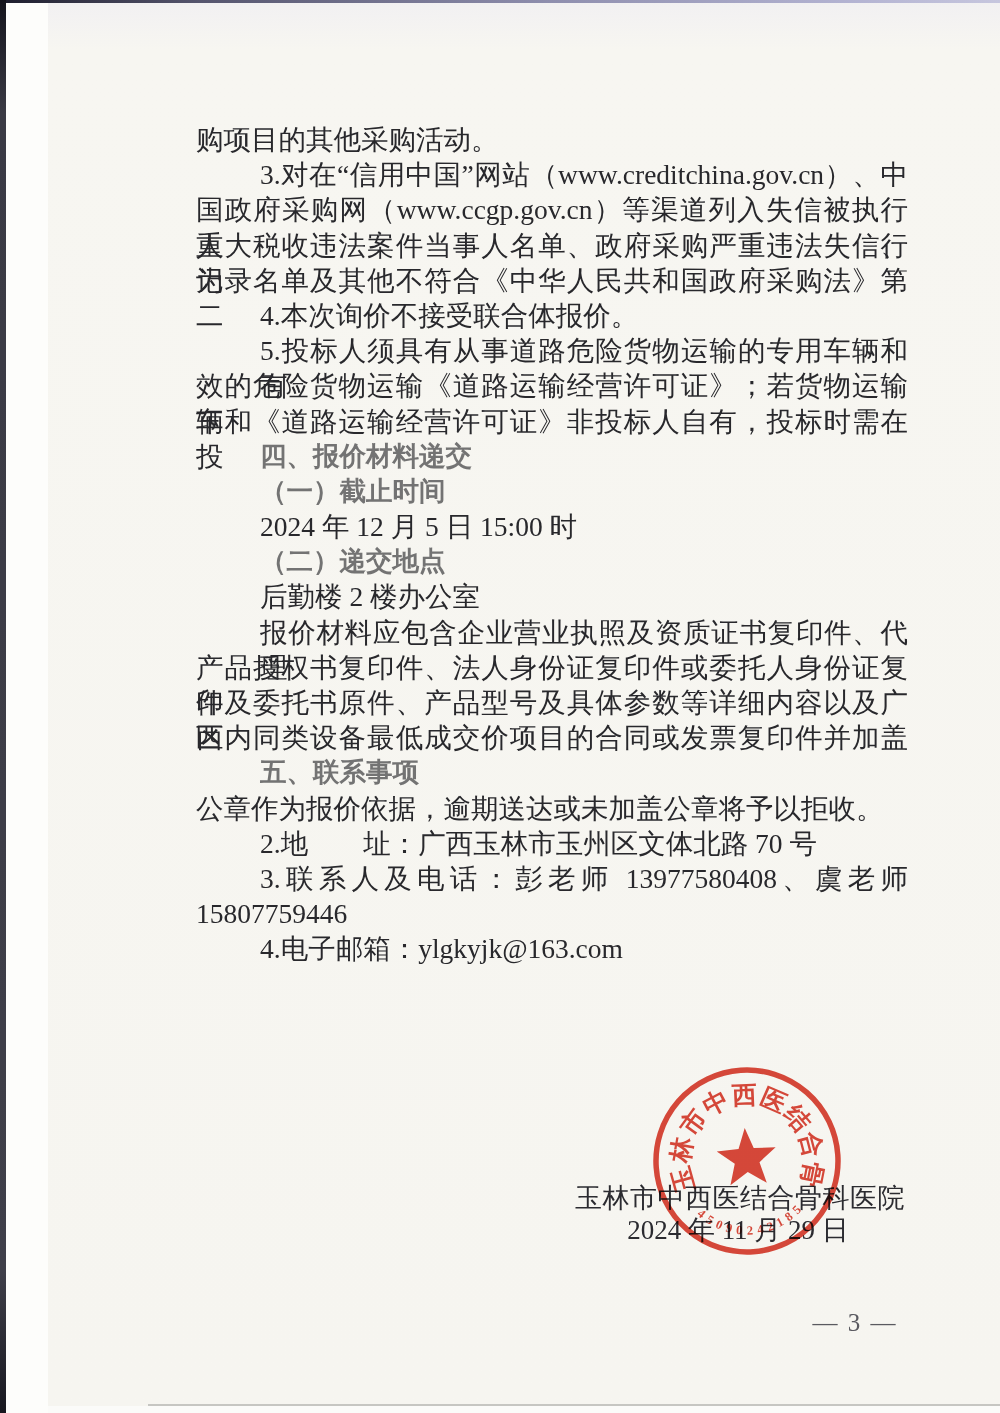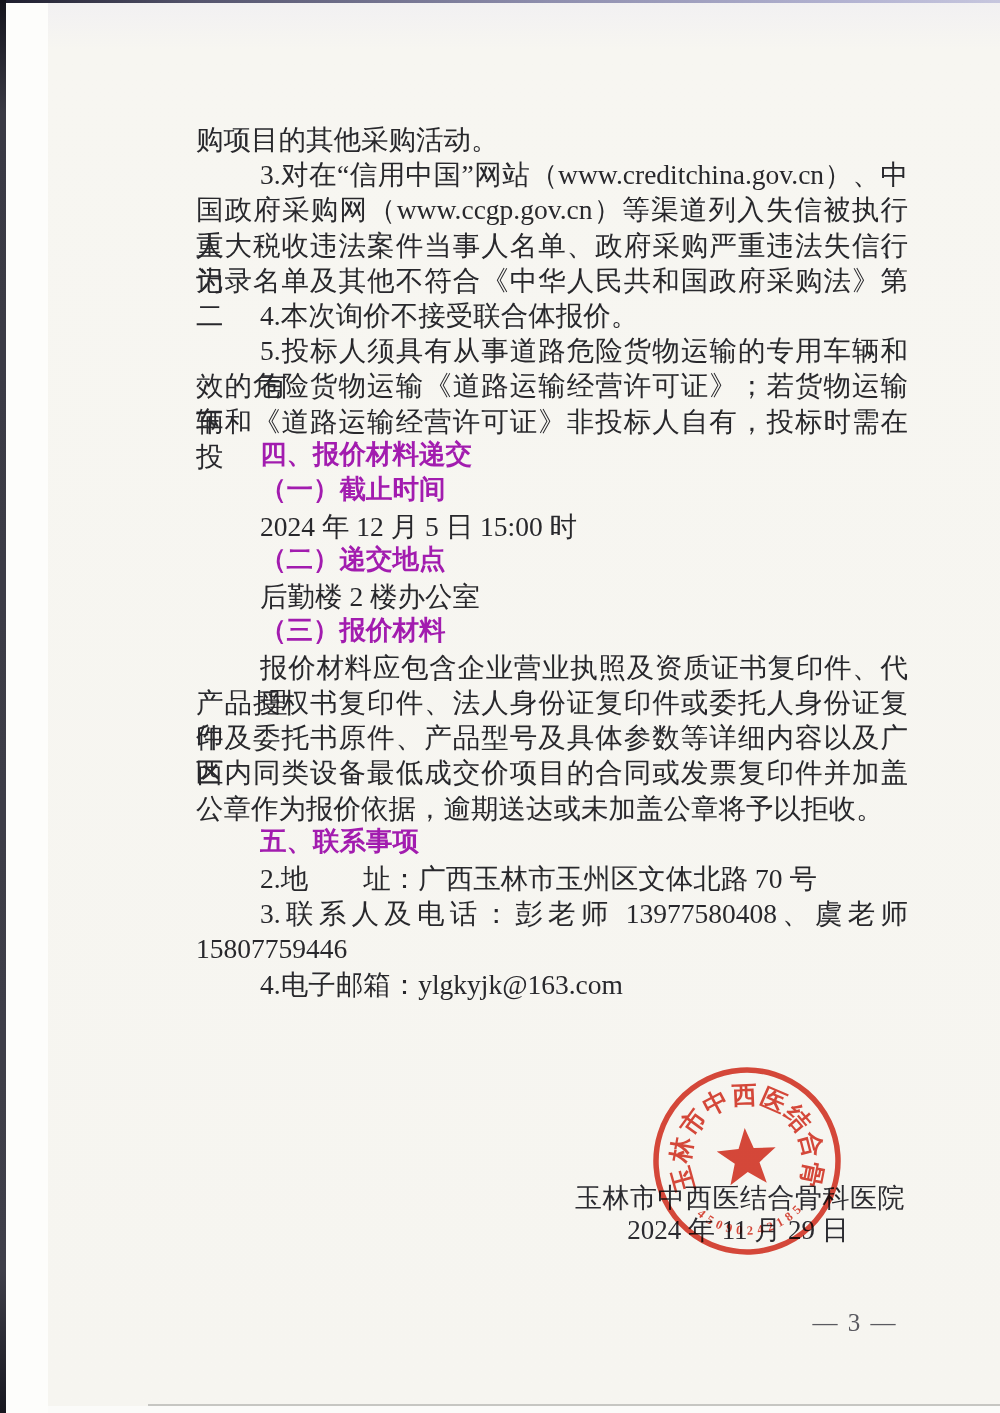--- a/index.html
+++ b/index.html
@@ -14,22 +14,22 @@
   .edge-left { position:absolute; left:0; top:0; width:6px; height:1413px;
                background:linear-gradient(180deg,#14141c,#3a3a44 8%,#3f3f49 90%,#17171f); }
   .edge-bottom-line { position:absolute; left:148px; top:1404px; width:852px; height:2px; background:#c6c6c2; }
   .below-line { position:absolute; left:48px; top:1406px; width:952px; height:7px; background:#fbfbf9; }
 
   .bodytext { position:absolute; left:196px; top:122px; width:712px;
               font-size:27.5px; color:#28282c; }
   .bodytext .ln { height:35.2px; line-height:35.2px; white-space:nowrap; }
   .bodytext .ln.just { white-space:normal; text-align:justify; text-align-last:justify; }
   .bodytext .ln.indent { padding-left:64px; }
-  .bodytext .ln.head { font-family:Liberation Mono, monospace;
-                       font-weight:bold; font-size:26.5px; color:#a21caf; }
+  .bodytext .ln.head { font-family:Liberation Sans, sans-serif;
+                       font-weight:bold; font-size:26.5px; color:#737373; }
 
   .signature { position:absolute; left:575px; top:1183px; width:326px;
                color:#2b2b30; text-align:center; }
   .sig-org  { font-size:27px; line-height:30px; letter-spacing:0.5px; white-space:nowrap; }
   .sig-date { font-size:27px; line-height:30px; margin-top:2px; white-space:nowrap; }
 
   .page-number { position:absolute; left:805px; top:1309px; width:100px;
                  text-align:center; font-size:25px; color:#5a5a60; letter-spacing:2px; }
 
   .stamp { position:absolute; left:627px; top:1041px; width:240px; height:240px;
@@ -54,27 +54,26 @@
   <div class="ln just">记录名单及其他不符合《中华人民共和国政府采购法》第二</div>
   <div class="ln indent">4.本次询价不接受联合体报价。</div>
   <div class="ln indent just">5.投标人须具有从事道路危险货物运输的专用车辆和有</div>
   <div class="ln just">效的危险货物运输《道路运输经营许可证》；若货物运输车</div>
   <div class="ln just">辆和《道路运输经营许可证》非投标人自有，投标时需在投</div>
   <div class="ln indent head">四、报价材料递交</div>
   <div class="ln indent head">（一）截止时间</div>
   <div class="ln indent">2024 年 12 月 5 日 15:00 时</div>
   <div class="ln indent head">（二）递交地点</div>
   <div class="ln indent">后勤楼 2 楼办公室</div>
-  <div class="ln indent head">（三）报价材料</div>
   <div class="ln indent just">报价材料应包含企业营业执照及资质证书复印件、代理</div>
   <div class="ln just">产品授权书复印件、法人身份证复印件或委托人身份证复印</div>
   <div class="ln just">件及委托书原件、产品型号及具体参数等详细内容以及广西</div>
   <div class="ln just">区内同类设备最低成交价项目的合同或发票复印件并加盖</div>
+  <div class="ln indent head">五、联系事项</div>
   <div class="ln">公章作为报价依据，逾期送达或未加盖公章将予以拒收。</div>
-  <div class="ln indent head">五、联系事项</div>
   <div class="ln indent">2.地　　址：广西玉林市玉州区文体北路 70 号</div>
   <div class="ln indent just">3.联系人及电话：彭老师 13977580408、虞老师</div>
   <div class="ln">15807759446</div>
   <div class="ln indent">4.电子邮箱：ylgkyjk@163.com</div>
 </div>
 
 <div class="signature">
   <div class="sig-org">玉林市中西医结合骨科医院</div>
   <div class="sig-date">2024 年 11 月 29 日</div>
 </div>

